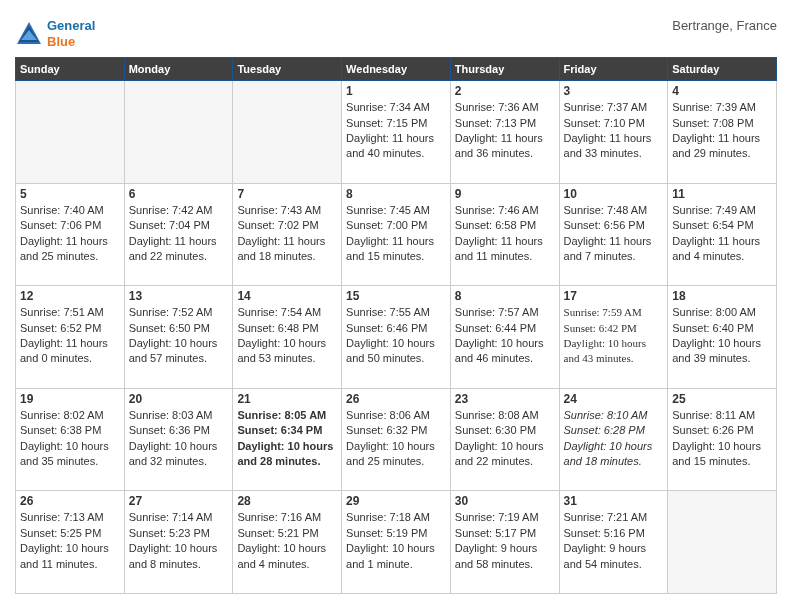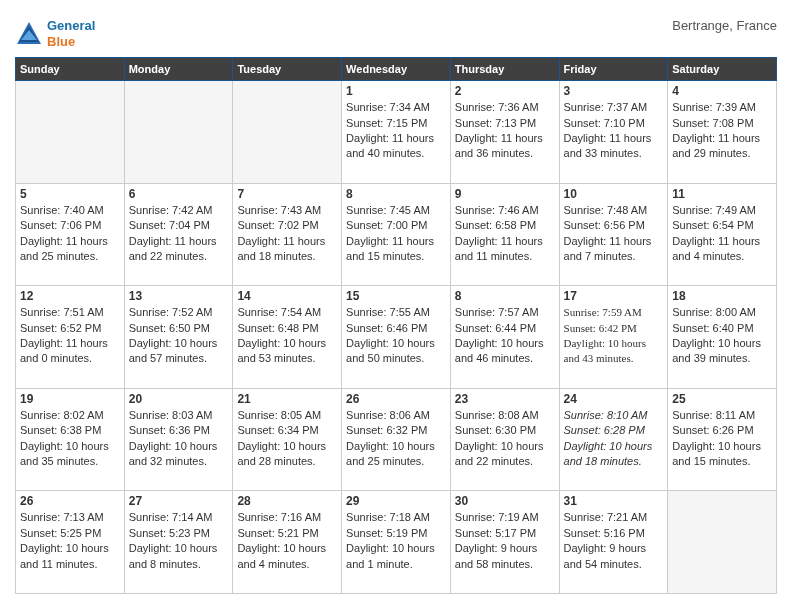--- a/index.html
+++ b/index.html
@@ -270,21 +270,21 @@
           </td>
           <td>
             <span class="day-num">20</span>
             <div class="day-info" style="white-space: pre-line;">Sunrise: 8:03 AM
 Sunset: 6:36 PM
 Daylight: 10 hours
 and 32 minutes.</div>
           </td>
           <td>
             <span class="day-num">21</span>
-            <div class="day-info" style="white-space: pre-line;">Sunrise: 8:05 AM
+            <div class="day-info" style="white-space: pre-line; font-weight: bold;">Sunrise: 8:05 AM
 Sunset: 6:34 PM
 Daylight: 10 hours
 and 28 minutes.</div>
           </td>
           <td>
             <span class="day-num">26</span>
             <div class="day-info" style="white-space: pre-line;">Sunrise: 8:06 AM
 Sunset: 6:32 PM
 Daylight: 10 hours
 and 25 minutes.</div>

